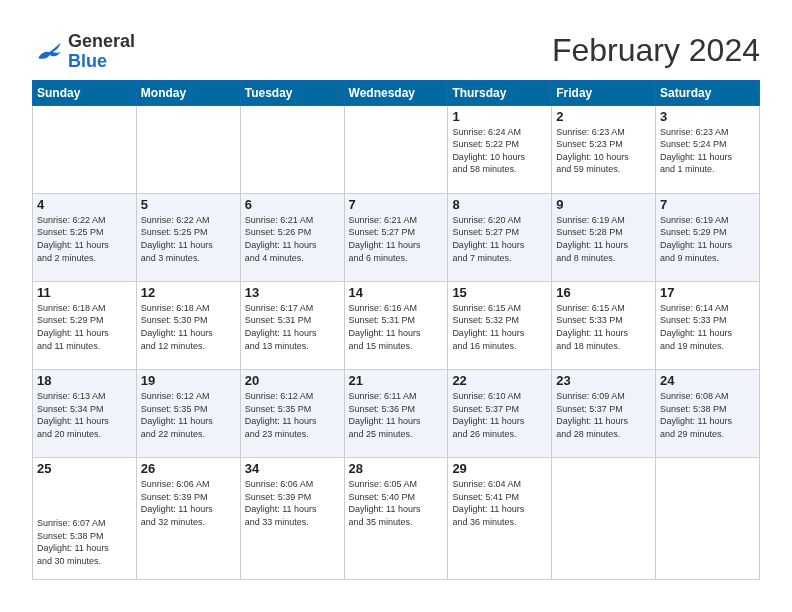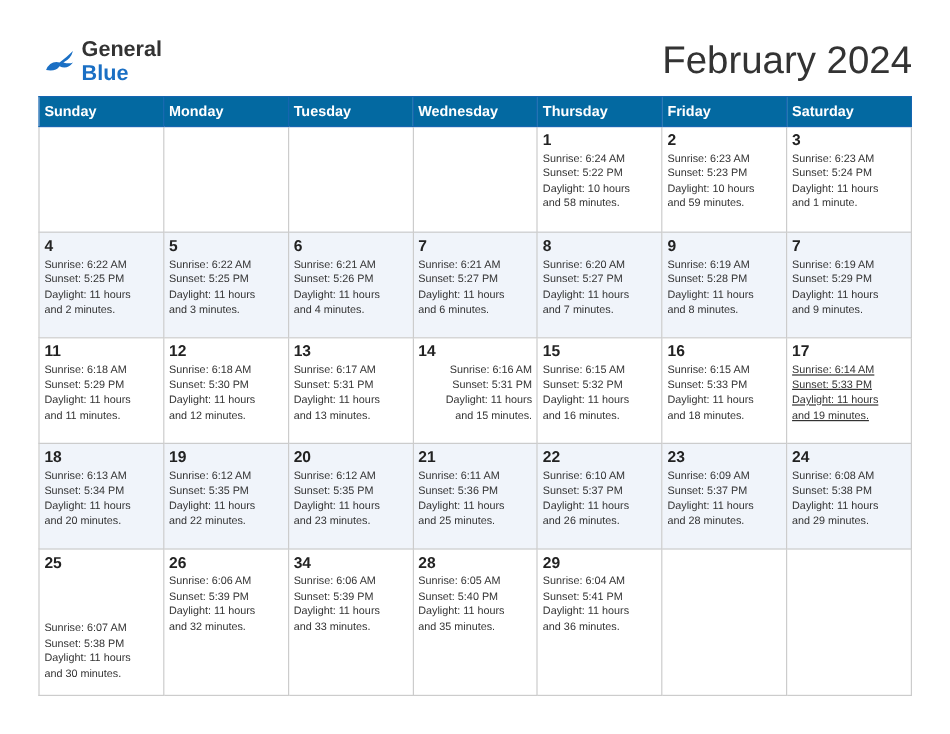--- a/index.html
+++ b/index.html
@@ -219,42 +219,42 @@
           </td>
           <td>
             <span class="day-num">13</span>
             <div class="day-info" style="white-space: pre-line;">Sunrise: 6:17 AM
 Sunset: 5:31 PM
 Daylight: 11 hours
 and 13 minutes.</div>
           </td>
           <td>
             <span class="day-num">14</span>
-            <div class="day-info" style="white-space: pre-line; text-align: right;">Sunrise: 6:16 AM
+            <div class="day-info" style="white-space: pre-line;">Sunrise: 6:16 AM
 Sunset: 5:31 PM
 Daylight: 11 hours
 and 15 minutes.</div>
           </td>
           <td>
             <span class="day-num">15</span>
             <div class="day-info" style="white-space: pre-line;">Sunrise: 6:15 AM
 Sunset: 5:32 PM
 Daylight: 11 hours
 and 16 minutes.</div>
           </td>
           <td>
             <span class="day-num">16</span>
             <div class="day-info" style="white-space: pre-line;">Sunrise: 6:15 AM
 Sunset: 5:33 PM
 Daylight: 11 hours
 and 18 minutes.</div>
           </td>
           <td>
             <span class="day-num">17</span>
-            <div class="day-info" style="white-space: pre-line; text-decoration: underline;">Sunrise: 6:14 AM
+            <div class="day-info" style="white-space: pre-line;">Sunrise: 6:14 AM
 Sunset: 5:33 PM
 Daylight: 11 hours
 and 19 minutes.</div>
           </td>
         </tr>
         <tr>
           <td>
             <span class="day-num">18</span>
             <div class="day-info" style="white-space: pre-line;">Sunrise: 6:13 AM
 Sunset: 5:34 PM

